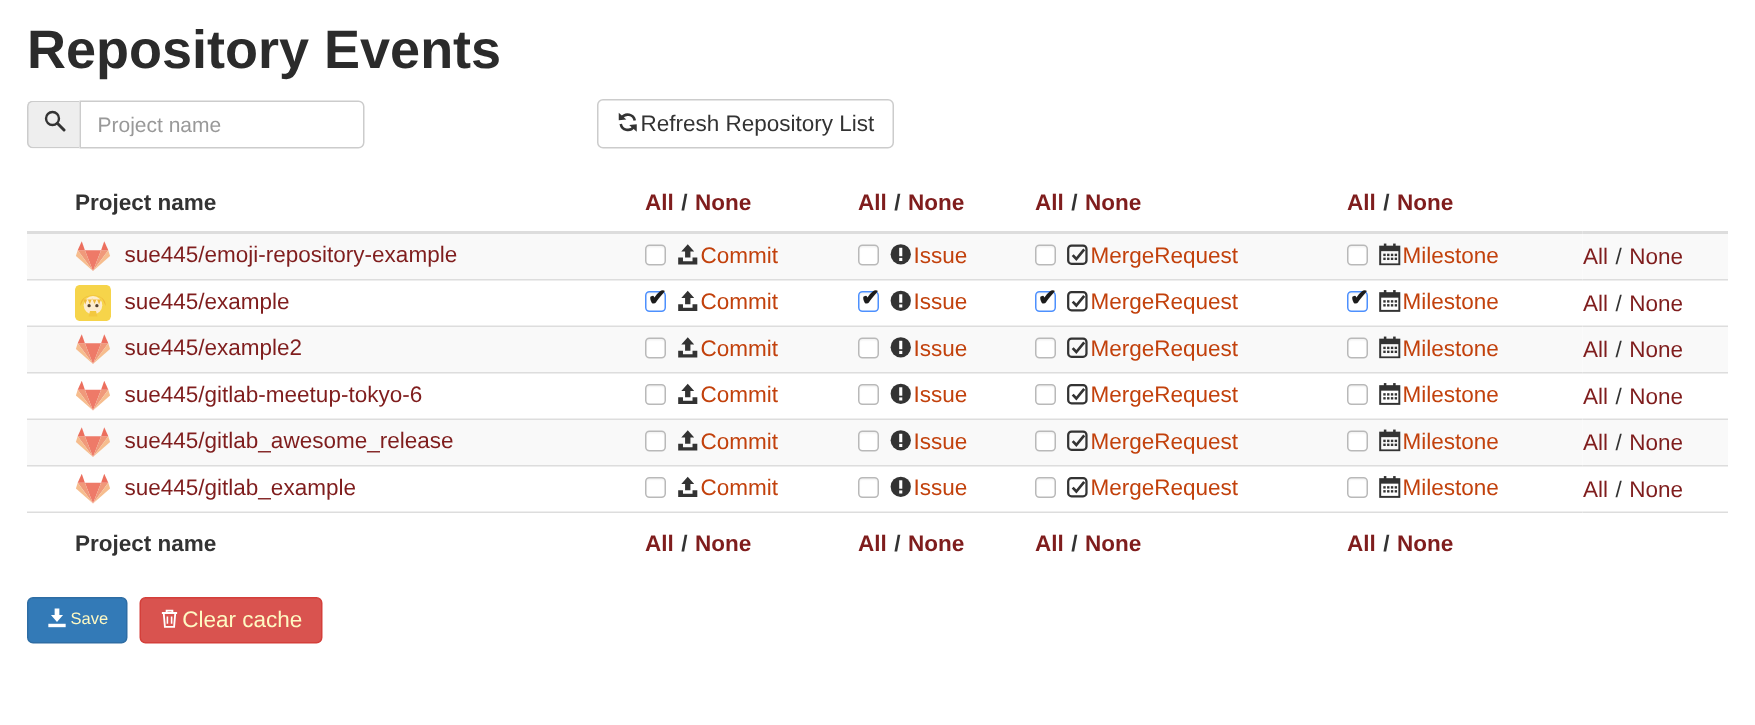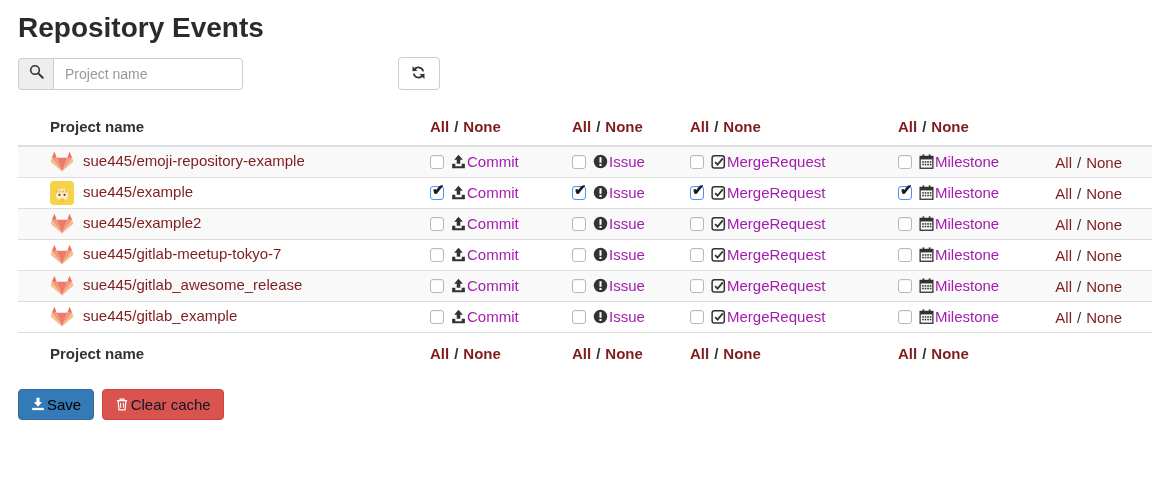--- a/index.html
+++ b/index.html
@@ -7,21 +7,21 @@
     margin: 0; padding: 0;
     width: 1170px; height: 483px;
     background: #fff;
     font-family: "Liberation Sans", sans-serif;
     color: #333;
     overflow: hidden;
   }
   .container { padding: 12px 18px 0 18px; }
 
   h1.page-title {
-    font-size: 28px;
+    font-size: 36px;
     font-weight: bold;
     color: #2b2b2b;
     margin: 0 0 13px 0;
     line-height: 1.15;
   }
 
   
   .toolbar { display: flex; align-items: center; margin-bottom: 19px; }
   .input-group { display: flex; width: 225px; height: 32px; }
   .input-addon {
@@ -115,37 +115,37 @@
   .cb.checked::after {
     content: "\2714";
     position: absolute;
     left: 1px; top: -6px;
     font-size: 15px;
     font-weight: bold;
     color: #1c1c1c;
   }
   .icon { display: inline-block; vertical-align: -2px; }
   .evt .icon { margin-right: 1px; }
-  .evt-label { color: #a21caf; }
+  .evt-label { color: #c2410c; }
 
   
   .actions { margin-top: 17px; }
   .btn-save {
     height: 31px; padding: 0 12px;
     background: #337ab7;
     border: 1px solid #2e6da4;
-    color: #000000;
+    color: #fef9c3;
     margin-right: 3px;
-    font-size: 15px;
+    font-size: 11px;
   }
   .btn-danger {
     height: 31px; padding: 0 12px;
     background: #d9534f;
     border: 1px solid #d43f3a;
-    color: #0f172a;
+    color: #fef9c3;
     font-size: 15px;
   }
   .btn-save .icon, .btn-danger .icon { margin-right: 2px; }
 </style>
 </head>
 <body>
 
 <div class="container">
 
   <h1 class="page-title">Repository Events</h1>
@@ -164,20 +164,21 @@
     </div>
     <button class="btn btn-default">
       <span class="icon">
         <svg width="15" height="15" viewBox="0 0 16 16" fill="#333">
           <path d="M13.9 6.6 A6.1 6.1 0 0 0 3.0 4.1 L4.4 5.3 A4.3 4.3 0 0 1 12.1 7.0 Z"></path>
           <polygon points="1.6,1.2 1.6,6.6 7.0,6.1"></polygon>
           <path d="M2.1 9.4 A6.1 6.1 0 0 0 13.0 11.9 L11.6 10.7 A4.3 4.3 0 0 1 3.9 9.0 Z"></path>
           <polygon points="14.4,14.8 14.4,9.4 9.0,9.9"></polygon>
         </svg>
       </span>
+      <span>Refresh Repository List</span>
     </button>
   </div>
 
   <table class="events">
     <colgroup>
       <col style="width:412px">
         <col style="width:142px">
         <col style="width:118px">
       <col style="width:208px">
         <col style="width:157px">
@@ -319,21 +320,21 @@
         </tr>
         <tr>
           <td class="col-project"><span class="avatar"><svg width="24" height="24" viewBox="0 0 40 38">
                 <polygon points="20,35 11,12 29,12" fill="#ee7a68"></polygon>
                 <polygon points="20,35 3,12 11,12" fill="#f0997a"></polygon>
                 <polygon points="20,35 37,12 29,12" fill="#f0997a"></polygon>
                 <polygon points="3,12 7.5,2 11,12" fill="#ec6f5e"></polygon>
                 <polygon points="37,12 32.5,2 29,12" fill="#ec6f5e"></polygon>
                 <polygon points="3,12 1,18.5 20,35" fill="#f6bd8e"></polygon>
                 <polygon points="37,12 39,18.5 20,35" fill="#f6bd8e"></polygon>
-              </svg></span><a class="lnk" href="#">sue445/gitlab-meetup-tokyo-7</a></td>
+              </svg></span><a class="lnk" href="#">sue445/gitlab-meetup-tokyo-6</a></td>
           <td><label class="evt"><span class="cb"></span><span class="icon"><svg width="15" height="15" viewBox="0 0 16 16" fill="#333">
                   <polygon points="8,0.8 12.6,6 9.9,6 9.9,10.4 6.1,10.4 6.1,6 3.4,6"></polygon>
                   <path d="M1.2 10.4 h3.4 v2.6 h6.8 v-2.6 h3.4 v4.8 h-13.6 z"></path>
                 </svg></span><span class="evt-label">Commit</span></label></td>
           <td><label class="evt"><span class="cb"></span><span class="icon"><svg width="15" height="15" viewBox="0 0 16 16">
                   <circle cx="8" cy="8" r="7.2" fill="#333"></circle>
                   <rect x="6.9" y="3.4" width="2.2" height="6" fill="#fff"></rect>
                   <rect x="6.9" y="10.6" width="2.2" height="2.2" fill="#fff"></rect>
                 </svg></span><span class="evt-label">Issue</span></label></td>
           <td><label class="evt"><span class="cb"></span><span class="icon"><svg width="15" height="15" viewBox="0 0 16 16">

